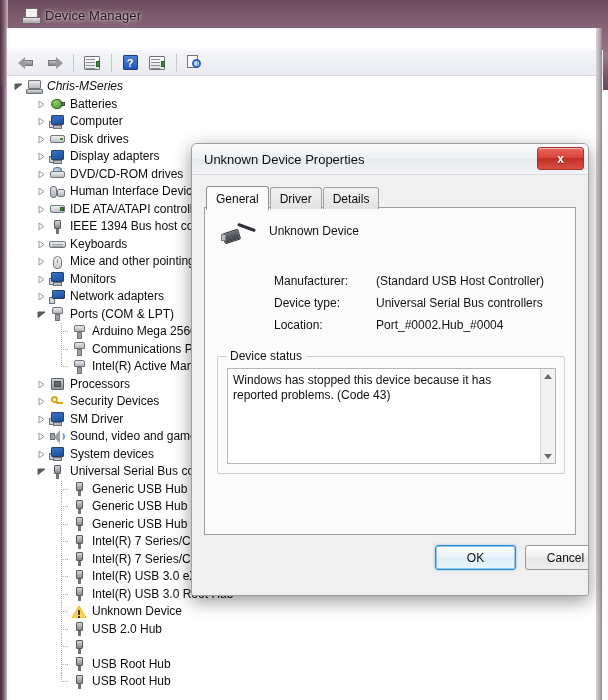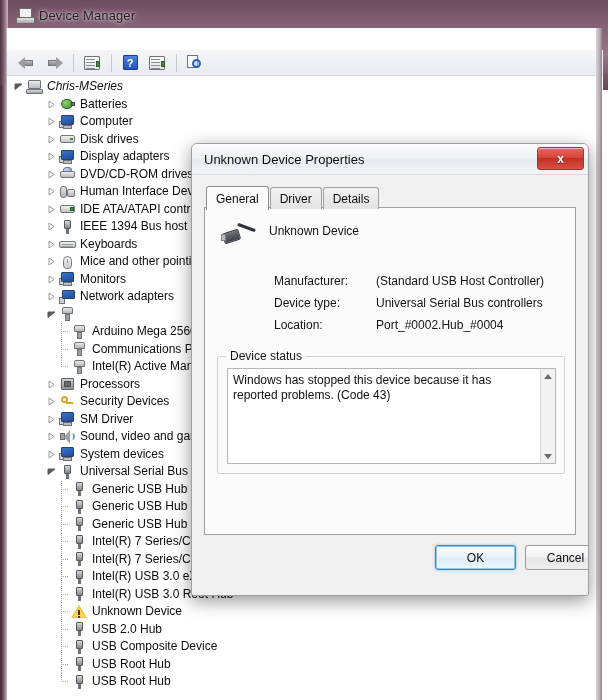--- a/index.html
+++ b/index.html
@@ -39,21 +39,21 @@
   .dm-window {
     position: absolute;
     left: 6px; top: 0px;
     width: 596px; height: 700px;
   }
   .dm-titlebar {
     position: absolute;
     left: 0; top: 0;
     width: 596px; height: 30px;
     display: flex; align-items: center;
-    padding-left: 10px;
+    padding-left: 16px;
     box-sizing: border-box;
     text-align: right;
   }
   .dm-title-icon {
     width: 17px; height: 15px;
     position: relative;
     margin-right: 6px;
     flex: none;
   }
   .dm-title-icon .mon {
@@ -251,21 +251,21 @@
   }
   .tree-dots.last::before { bottom: 9px; }
 
   .node-icon {
     width: 17px; height: 16px;
     flex: none;
     margin-right: 4px;
     position: relative;
   }
   .node-label { line-height: 17px; }
-  .indent-1 { padding-left: 37px; }
+  .indent-1 { padding-left: 27px; }
   .indent-2 { padding-left: 50px; }
 
   
   .ic-computer-root .scr {
     position:absolute; left:2px; top:1px; width:13px; height:9px;
     background: linear-gradient(180deg,#e9eaec,#b9bcc0);
     border:1px solid #70747a; border-radius:1px; box-sizing:border-box;
   }
   .ic-computer-root .bs {
     position:absolute; left:0px; top:10px; width:17px; height:5px;
@@ -912,20 +912,21 @@
                 <svg width="9" height="7" viewBox="0 0 9 7">
                   <path d="M1 1 L8 1 L1 6.5 Z" fill="#5a5a5a" stroke="#5a5a5a" stroke-width="1"></path>
                 </svg>
               </span>
               <span class="node-icon">
                 <div class="ic-port">
                   <div class="p1"></div>
                   <div class="p2"></div>
                 </div>
               </span>
+              <span class="node-label">Ports (COM &amp; LPT)</span>
             </div>
             <div class="node indent-2">
               <span class="tree-dots"></span>
               <span class="node-icon">
                 <div class="ic-port">
                   <div class="p1"></div>
                   <div class="p2"></div>
                 </div>
               </span>
               <span class="node-label">Arduino Mega 2560</span>
@@ -1128,21 +1129,20 @@
               <span class="node-label">USB 2.0 Hub</span>
             </div>
             <div class="node indent-2">
               <span class="tree-dots"></span>
               <span class="node-icon">
                 <div class="ic-usb">
                   <div class="head"></div>
                   <div class="stem"></div>
                 </div>
               </span>
-              <span class="node-label">USB Composite Device</span>
             </div>
             <div class="node indent-2">
               <span class="tree-dots"></span>
               <span class="node-icon">
                 <div class="ic-usb">
                   <div class="head"></div>
                   <div class="stem"></div>
                 </div>
               </span>
               <span class="node-label">USB Root Hub</span>

